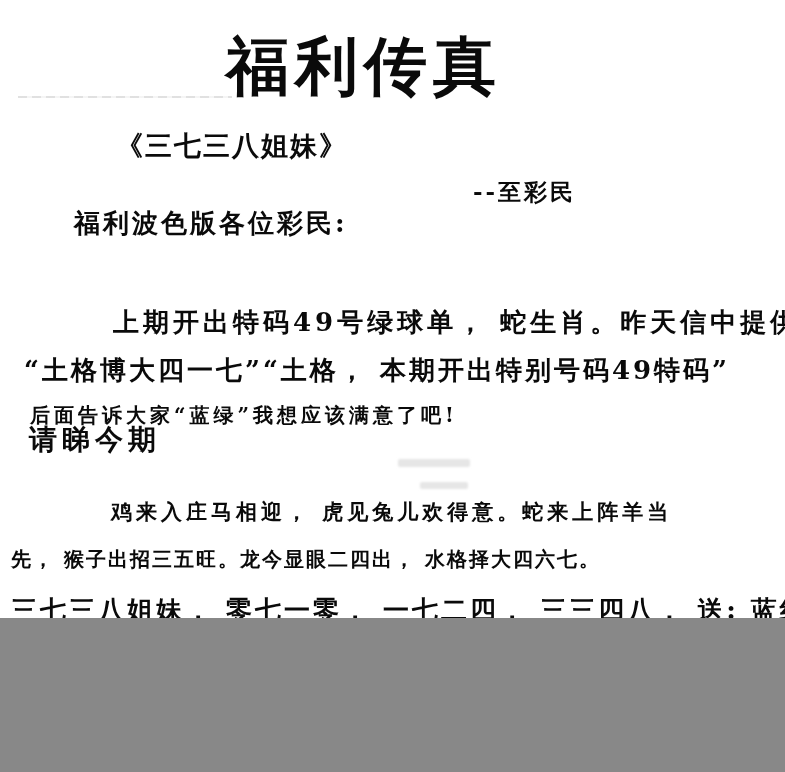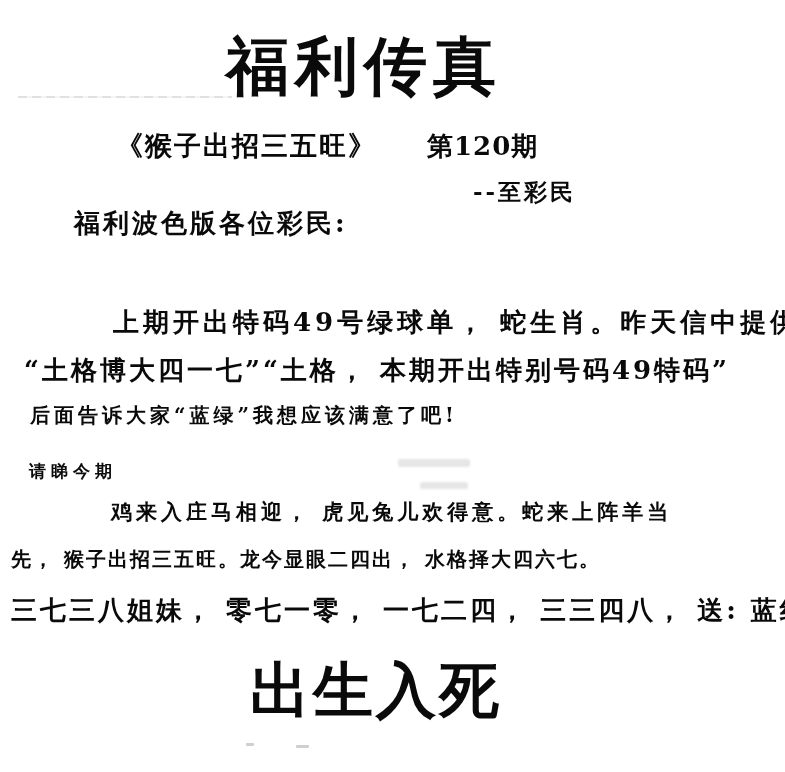--- a/index.html
+++ b/index.html
@@ -1,18 +1,18 @@
 <!DOCTYPE html>
 <html><head>
 <meta charset="utf-8">
 <style>
   html,body{margin:0;padding:0;background:#888;}
   .page{
     position:relative;
-    width:785px;height:772px;
+    width:785px;height:618px;
     background:#ffffff;
     overflow:hidden;
     font-family:"DejaVu Serif", serif;
     color:#000;
   }
   .cal{ 
     position:absolute;
     font-weight:bold;
     white-space:nowrap;
     line-height:1.15;
@@ -44,21 +44,21 @@
     letter-spacing:3px;
   }
   .greeting{
     left:188px; top:262px;
     font-size:30px;
     letter-spacing:6px;
   }
   .b0{ left:113px; top:308px; font-size:26px; letter-spacing:4px; }
   .b1{ left:24px;  top:356px; font-size:26px; letter-spacing:3px;text-align:center; }
   .b2{ left:30px;  top:404px; font-size:20px; letter-spacing:4px; }
-  .b3{ left:29px;  top:462px; font-size:17px; letter-spacing:5px; }
+  .b3{ left:29px;  top:424px; font-size:28px; letter-spacing:5px; }
   .v0{ left:111px; top:500px; font-size:21px; letter-spacing:4px; }
   .v1{ left:11px;  top:548px; font-size:20px; letter-spacing:2px; }
   .v2{ left:11px;  top:596px; font-size:26px; letter-spacing:3px; }
   .slogan{
     left:250px; top:656px;
     font-size:60px;
     letter-spacing:3px;
   }
   
   .faint-rule{
@@ -86,22 +86,21 @@
 </style>
 </head>
 <body>
 
 <div class="page">
 
   <div class="faint-rule"></div>
 
   <div class="cal title">福利传真</div>
 
-  <div class="cal meta-source">《猴子出招三五旺》</div>
-  <div class="cal meta-issue">第120期</div>
+  <div class="cal meta-source">《三七三八姐妹》</div>
 
   <div class="cal attribution">--至彩民</div>
 
   <div class="cal salutation">福利波色版各位彩民:</div>
 
 
   <div class="cal b0">上期开出特码49号绿球单， 蛇生肖。昨天信中提供</div>
   <div class="cal b1">“土格博大四一七”“土格， 本期开出特别号码49特码”</div>
   <div class="cal b2">后面告诉大家“蓝绿”我想应该满意了吧!</div>
   <div class="cal b3">请睇今期</div>

